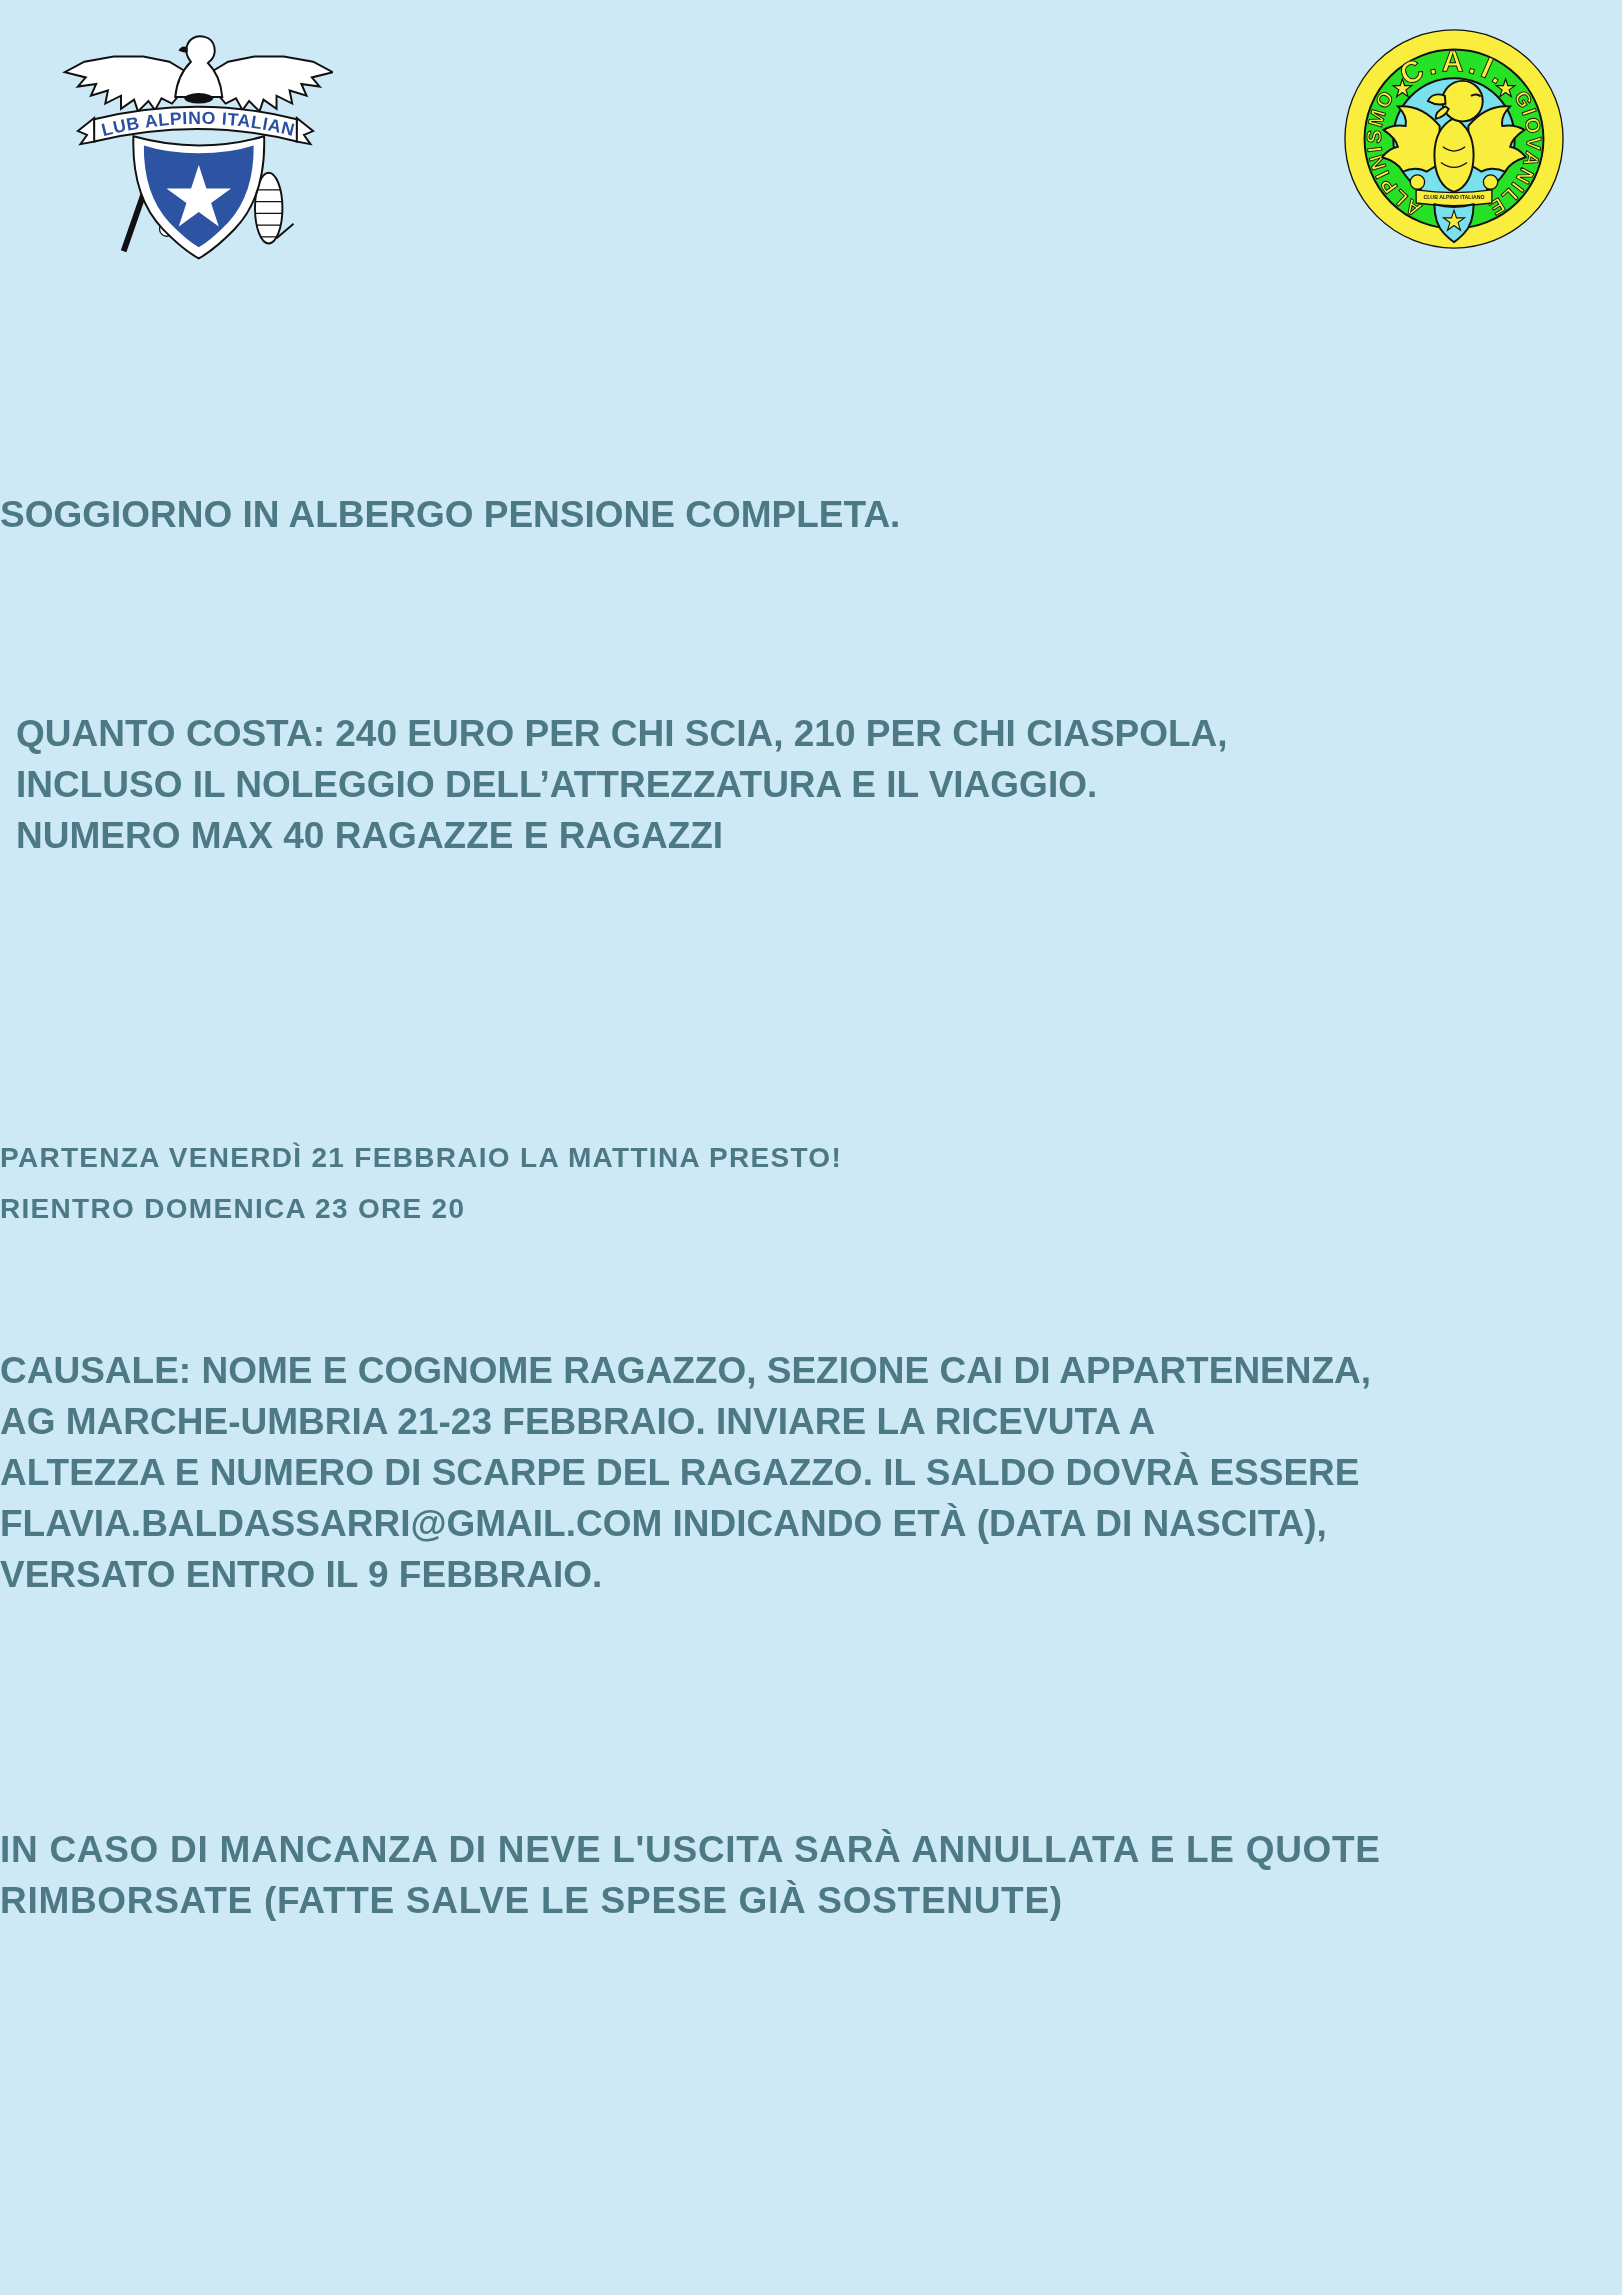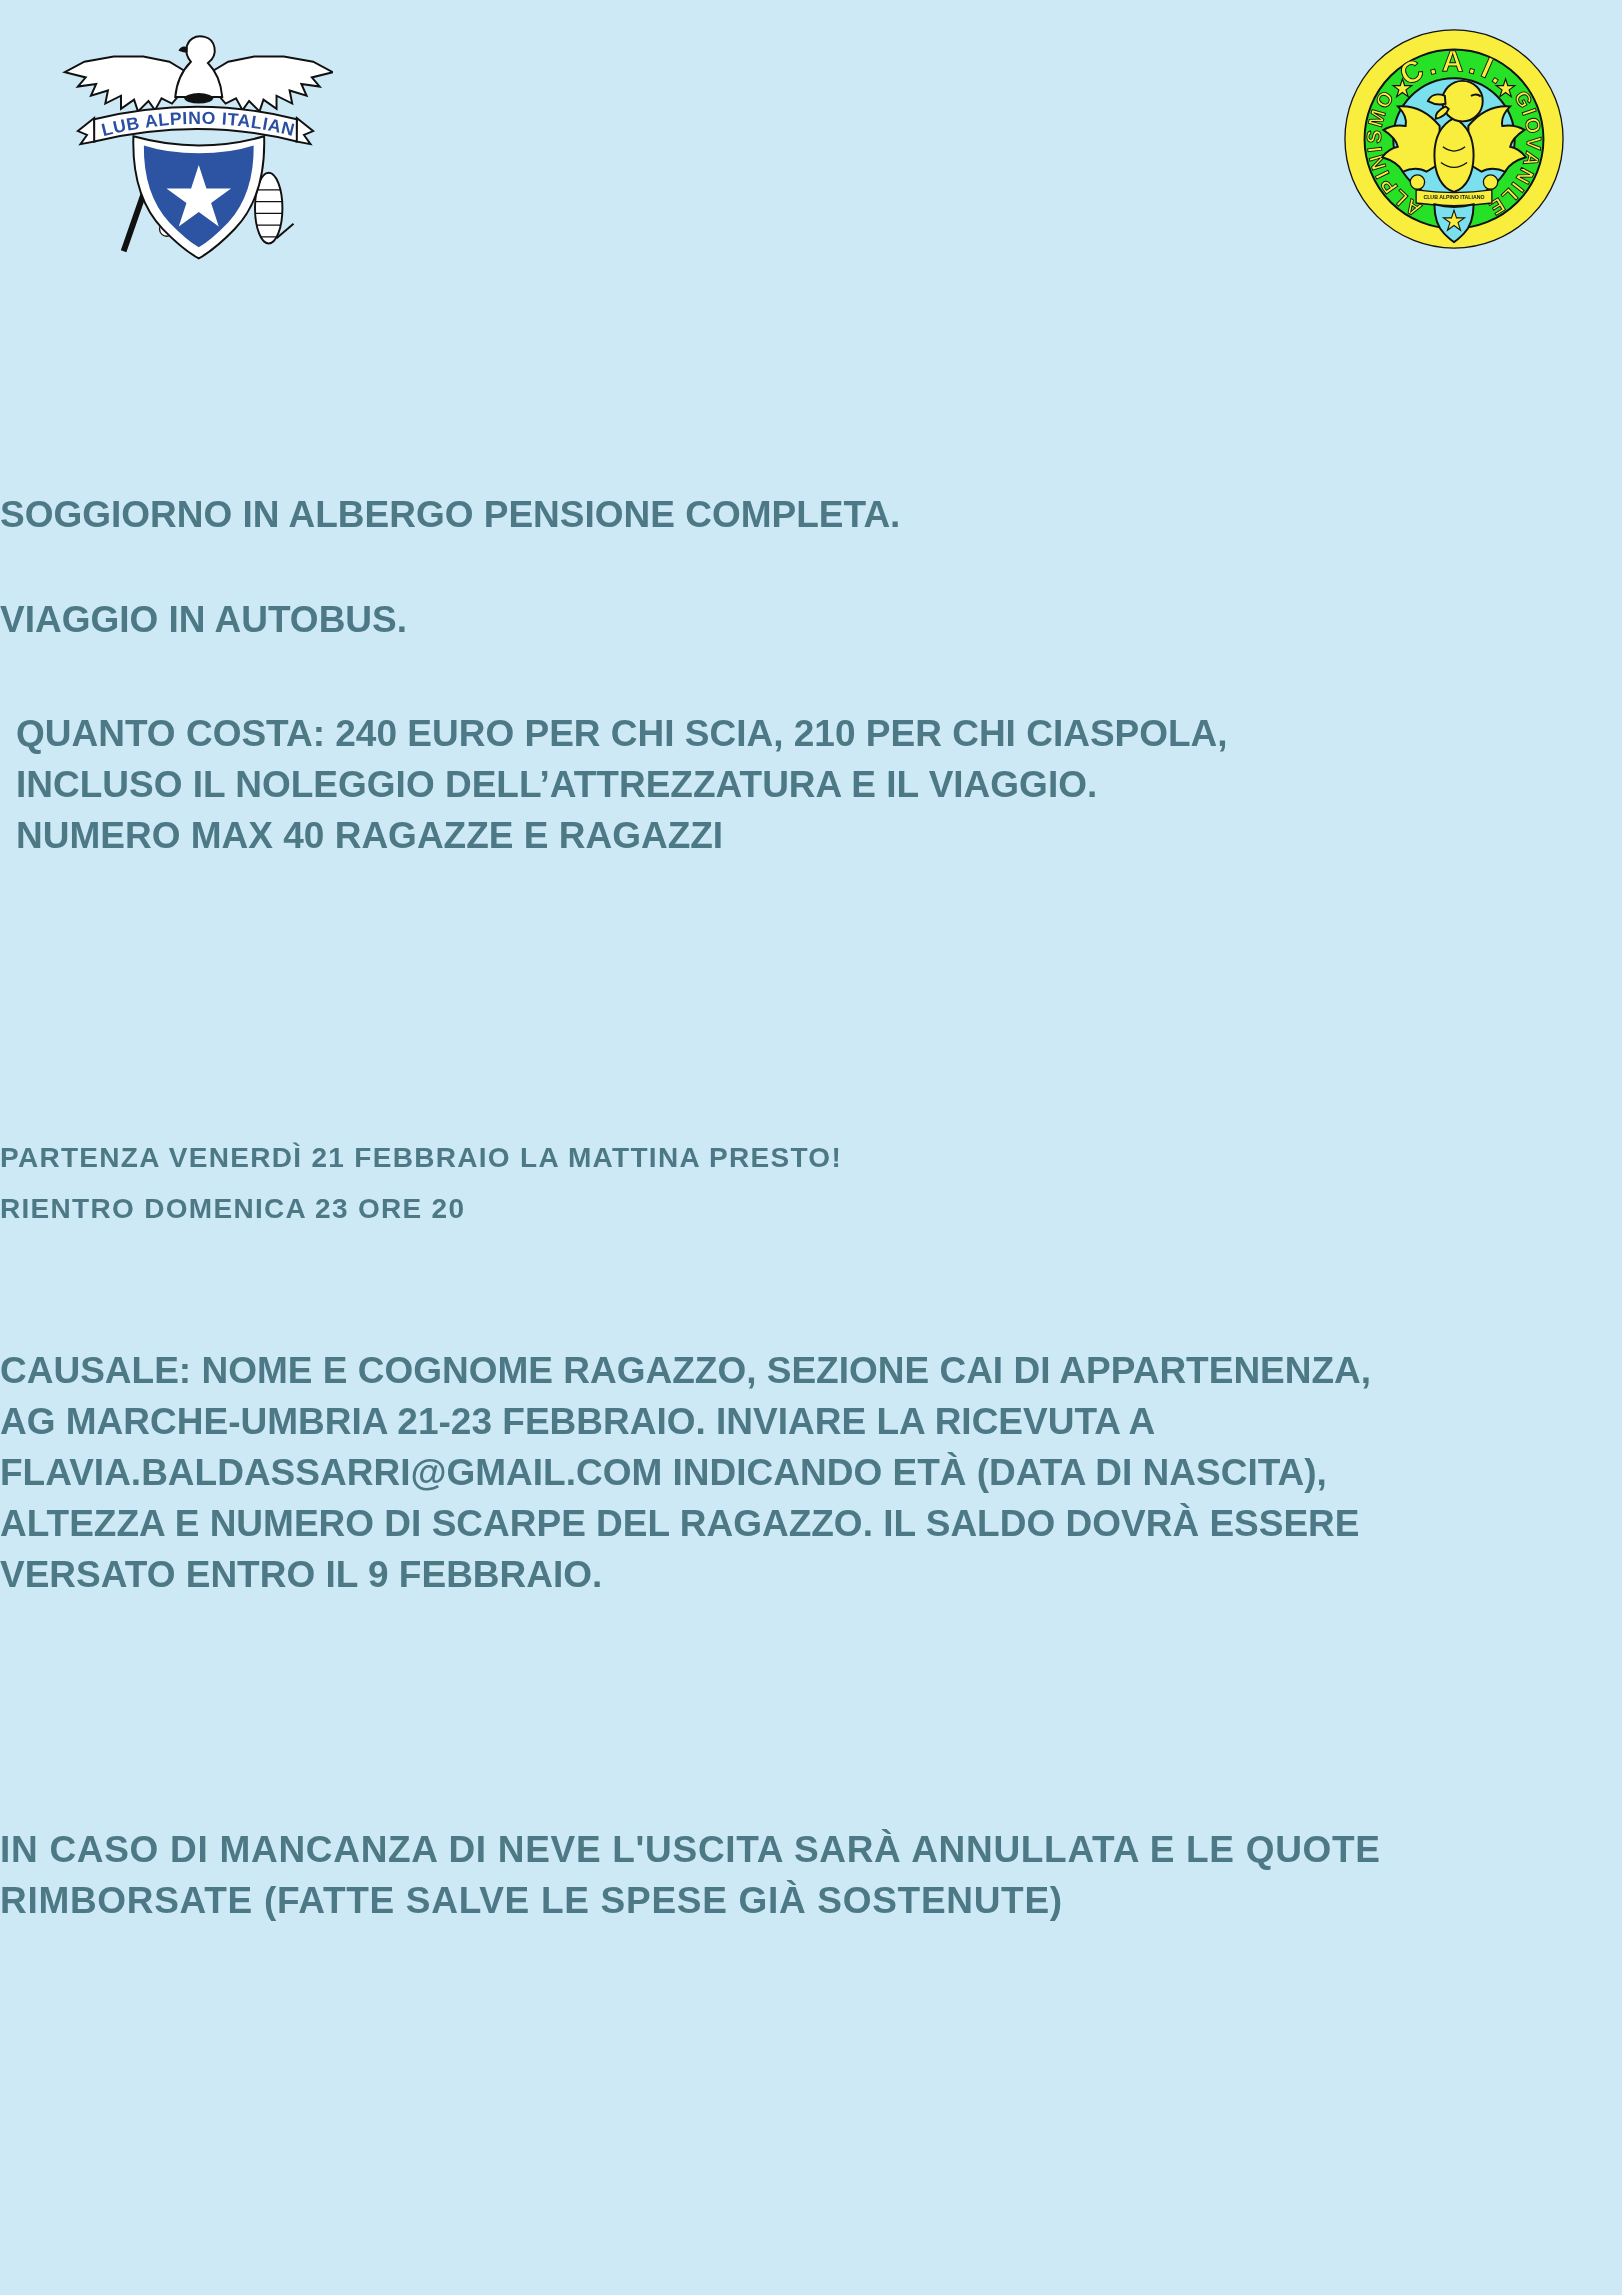--- a/index.html
+++ b/index.html
@@ -149,40 +149,37 @@
           Q200,300 200,270 Q170,278 140,270 Z"></path>
         <use href="#star" transform="translate(170,296) scale(17)" class="f-yellow s-out" stroke-width="0.1"></use>
       </g>
     </svg>
   </div>
 
   <div class="txt" id="blk-stay">
     <div class="ln">SOGGIORNO IN ALBERGO PENSIONE COMPLETA.</div>
   </div>
 
-  <div class="txt" id="blk-travel">
-    <div class="ln">VIAGGIO IN AUTOBUS.</div>
-  </div>
 
   <div class="txt" id="blk-cost">
     <div class="ln">QUANTO COSTA: 240 EURO PER CHI SCIA, 210 PER CHI CIASPOLA,</div>
     <div class="ln">INCLUSO IL NOLEGGIO DELL’ATTREZZATURA E IL VIAGGIO.</div>
     <div class="ln">NUMERO MAX 40 RAGAZZE E RAGAZZI</div>
   </div>
 
   <div class="txt" id="blk-sched">
     <div class="ln">PARTENZA VENERDÌ 21 FEBBRAIO LA MATTINA PRESTO!</div>
     <div class="ln">RIENTRO DOMENICA 23 ORE 20</div>
   </div>
 
   <div class="txt" id="blk-reg">
     <div class="ln">CAUSALE: NOME E COGNOME RAGAZZO, SEZIONE CAI DI APPARTENENZA,</div>
     <div class="ln">AG MARCHE-UMBRIA 21-23 FEBBRAIO. INVIARE LA RICEVUTA A</div>
+    <div class="ln">ALTEZZA E NUMERO DI SCARPE DEL RAGAZZO. IL SALDO DOVRÀ ESSERE</div>
     <div class="ln">FLAVIA.BALDASSARRI@GMAIL.COM INDICANDO ETÀ (DATA DI NASCITA),</div>
-    <div class="ln">ALTEZZA E NUMERO DI SCARPE DEL RAGAZZO. IL SALDO DOVRÀ ESSERE</div>
     <div class="ln">VERSATO ENTRO IL 9 FEBBRAIO.</div>
   </div>
 
   <div class="txt" id="blk-cancel">
     <div class="ln">IN CASO DI MANCANZA DI NEVE L'USCITA SARÀ ANNULLATA E LE QUOTE</div>
     <div class="ln">RIMBORSATE (FATTE SALVE LE SPESE GIÀ SOSTENUTE)</div>
   </div>
 
 </div>
 

